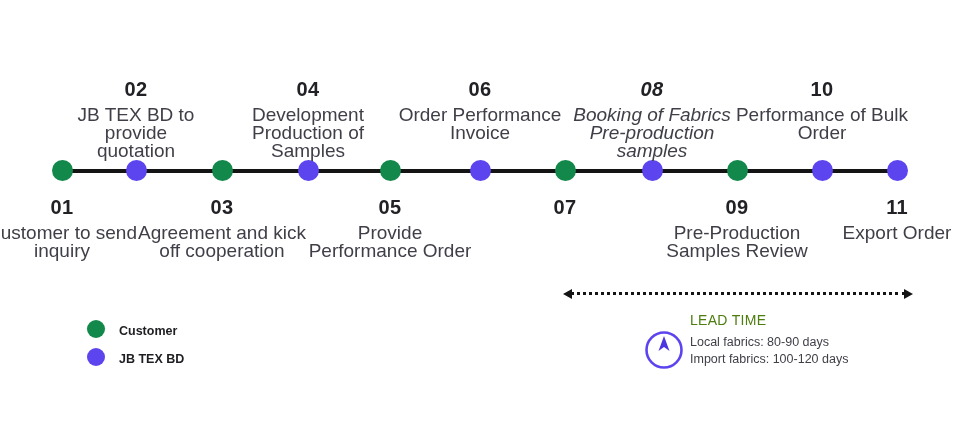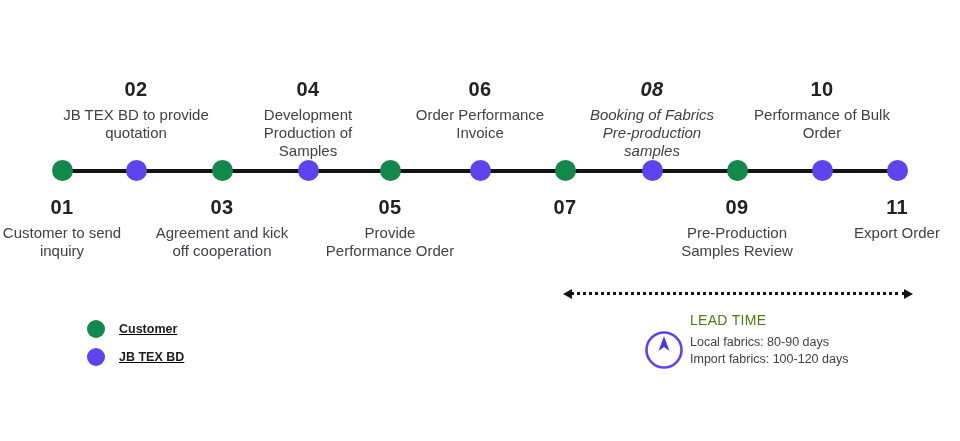--- a/index.html
+++ b/index.html
@@ -7,24 +7,24 @@
     position:relative;width:960px;height:441px;background:#ffffff;overflow:hidden;
     font-family:"Liberation Sans",sans-serif;-webkit-font-smoothing:antialiased;
   }
   
   .tl-line{position:absolute;left:62px;width:835px;top:169px;height:4px;border-radius:2px;background:#141414;}
   .dot{position:absolute;top:160px;width:21px;height:21px;border-radius:50%;}
   .step{position:absolute;width:184px;margin-left:-92px;text-align:center;}
   .step.above{top:78px;}
   .step.below{top:196px;}
   .num{font-size:20px;font-weight:bold;color:#212126;line-height:22px;margin-bottom:6px;letter-spacing:.3px;}
-  .lab{font-size:15px;color:#3f3f48;line-height:18px;}
+  .lab{font-size:19px;color:#3f3f48;line-height:18px;}
   
   .legend{position:absolute;left:87px;top:320px;display:flex;flex-direction:column;gap:10px;}
-  .legend-row{display:flex;align-items:center;height:18px;text-decoration:underline;}
+  .legend-row{display:flex;align-items:flex-end;height:18px;}
   .legend-dot{width:18px;height:18px;border-radius:50%;margin-right:14px;flex:0 0 auto;}
   .legend-label{font-size:12.5px;font-weight:bold;color:#1d1d22;}
   
   .lt-arrow{position:absolute;left:563px;top:289px;width:350px;height:11px;}
   .lt-dots{position:absolute;left:7px;right:7px;top:3px;border-top:3px dotted #141414;}
   .lt-head{position:absolute;top:0;width:0;height:0;border-top:5.5px solid transparent;border-bottom:5.5px solid transparent;}
   .lt-head.left{left:0;border-right:9px solid #141414;}
   .lt-head.right{right:0;border-left:9px solid #141414;}
   
   .timer{position:absolute;left:643px;top:329px;width:42px;height:42px;}

